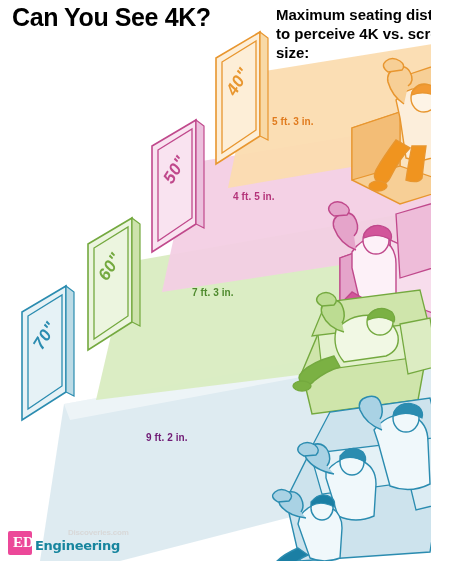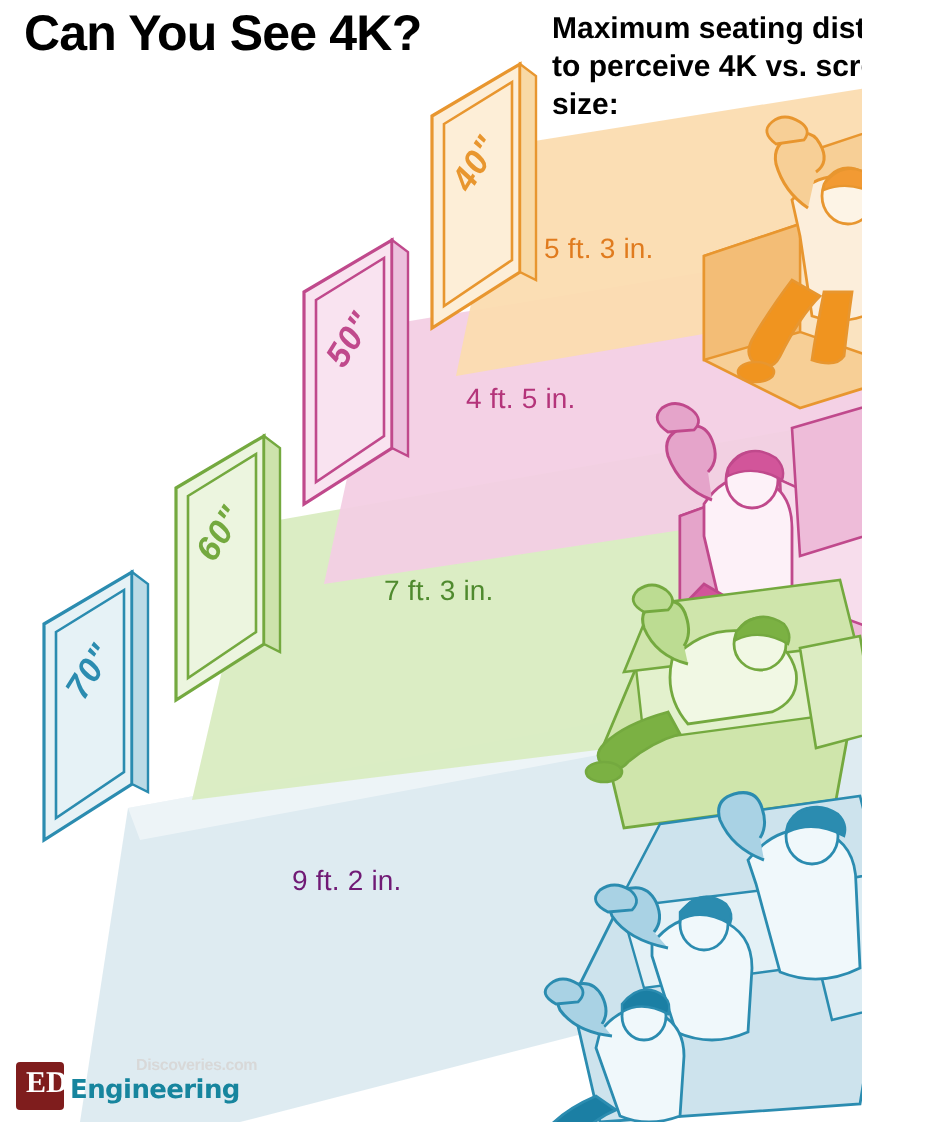--- a/index.html
+++ b/index.html
@@ -22,43 +22,43 @@
     position:absolute;left:13px;top:38px;width:188px;
     font-size:12.4px;line-height:1.32;color:#1a1a1a;
   }
   .rhead{
     position:absolute;left:276px;top:5px;width:196px;
     font-size:15px;font-weight:bold;line-height:1.28;color:#000;
   }
 
   
   .dlabel{
-    position:absolute;font-weight:normal;white-space:nowrap;
-    font-size:14px;letter-spacing:0.1px;
+    position:absolute;font-weight:bold;white-space:nowrap;
+    font-size:10px;letter-spacing:0.1px;
   }
   .d40{left:272px;top:116px;color:#e07b1e;}
   .d50{left:233px;top:191px;color:#b4347a;}
   .d60{left:192px;top:287px;color:#4f8a2e;}
   .d70{left:146px;top:432px;color:#701a75;}
 
   
   .tvlabel{
     position:absolute;font-weight:bold;white-space:nowrap;
     font-size:17px;font-style:italic;letter-spacing:0.5px;
   }
   .tv40{left:224px;top:72px;color:#e8962f;transform:rotate(-58deg);}
   .tv50{left:161px;top:160px;color:#c0498c;transform:rotate(-58deg);}
   .tv60{left:96px;top:257px;color:#74a93f;transform:rotate(-58deg);}
   .tv70{left:31px;top:326px;color:#2b8cb0;transform:rotate(-58deg);}
 
   
   .logo{position:absolute;left:8px;top:529px;width:140px;height:28px;}
   .logo-badge{
     position:absolute;left:0;top:2px;width:24px;height:24px;
-    background:#7f1d1d;border-radius:2px;
+    background:#ec4899;border-radius:2px;
   }
   .logo-badge span{
     position:absolute;left:5px;top:3px;font-size:15px;
     font-weight:bold;color:#ffffff;font-family:"Liberation Serif",serif;
   }
   .logo-word{
     position:absolute;left:27px;top:9px;font-size:13px;
     font-weight:bold;color:#17859e;letter-spacing:-0.3px;
     font-family:"DejaVu Sans",sans-serif;
   }

